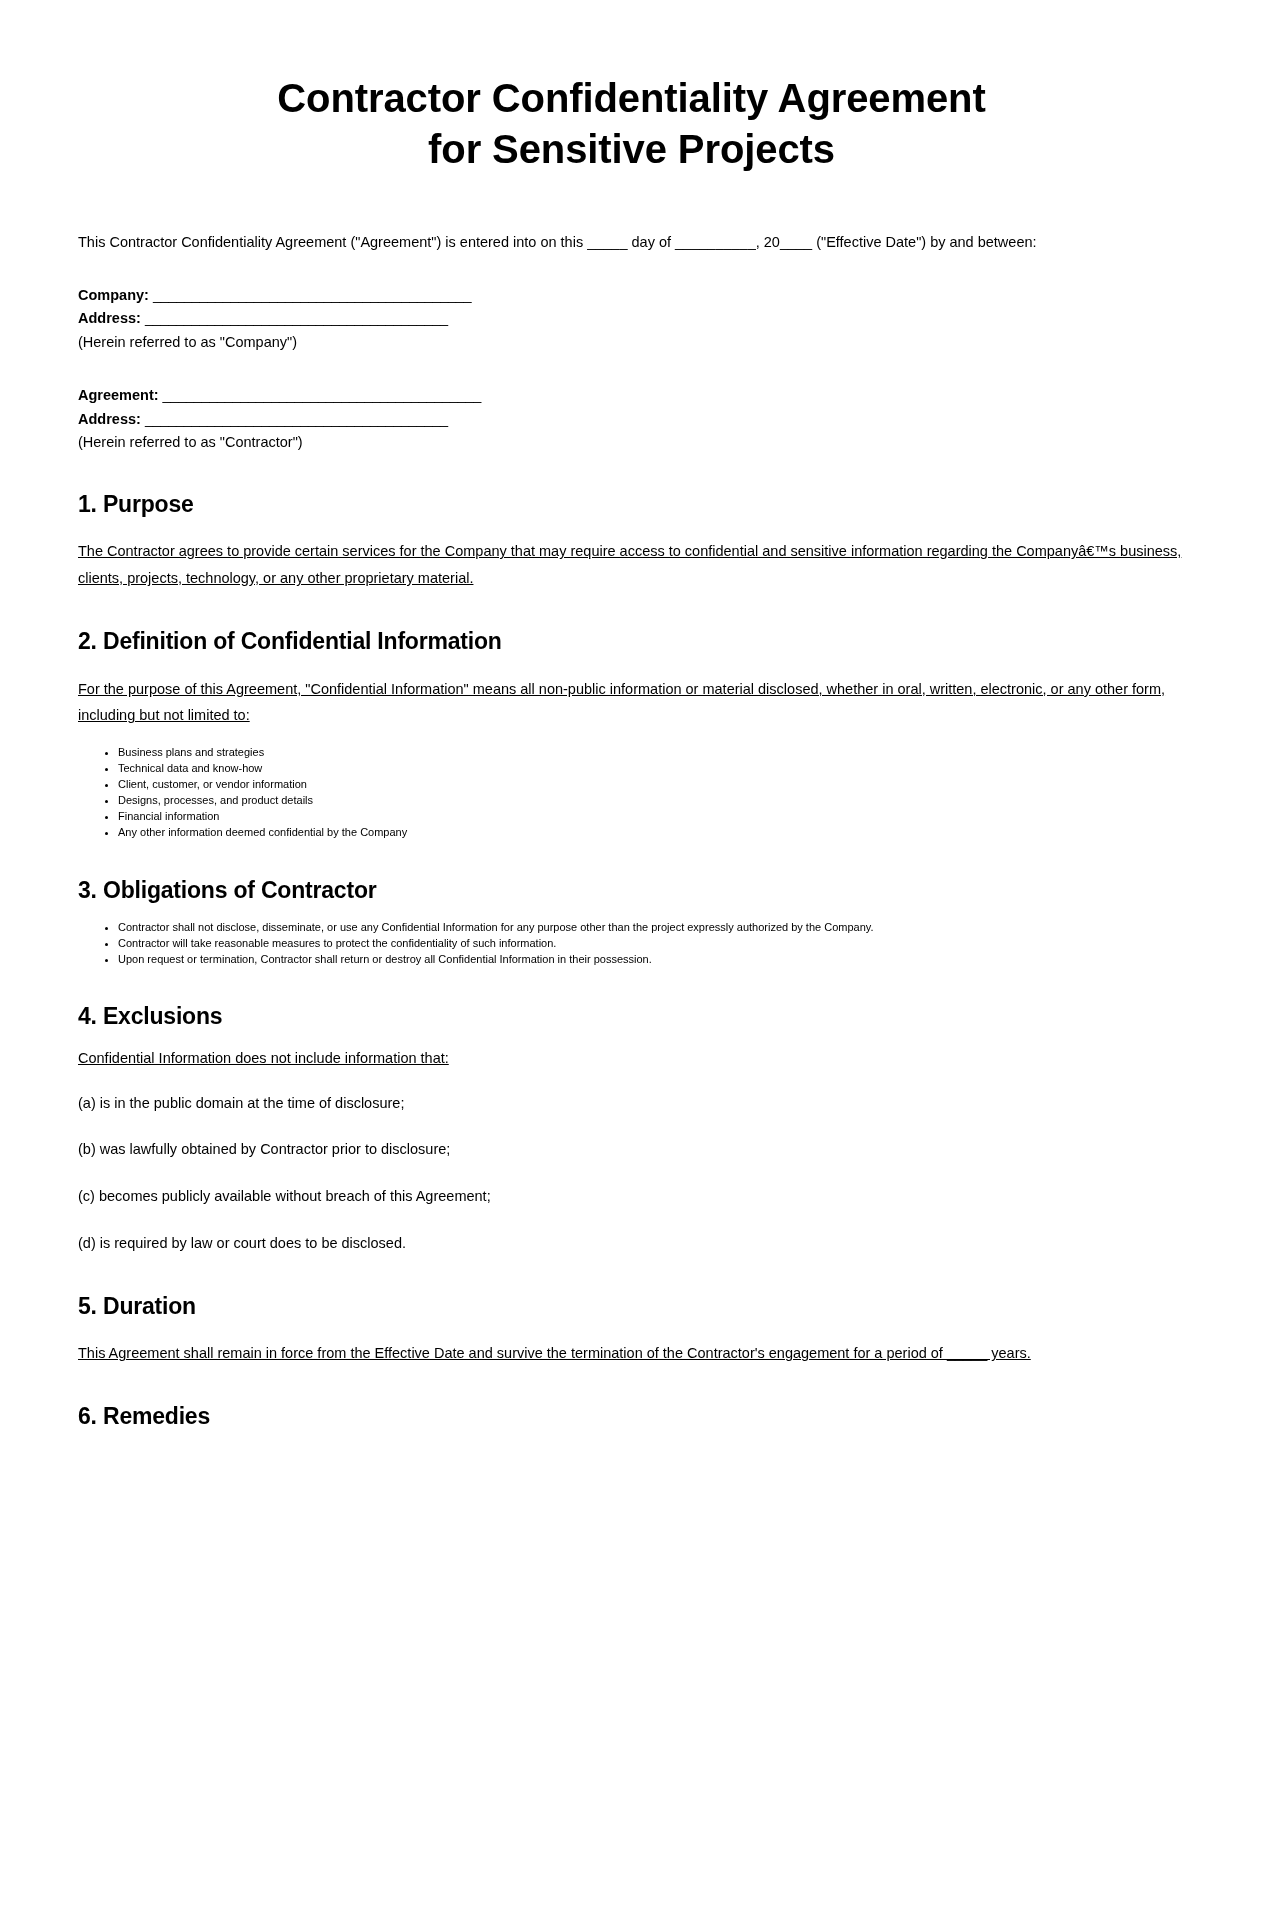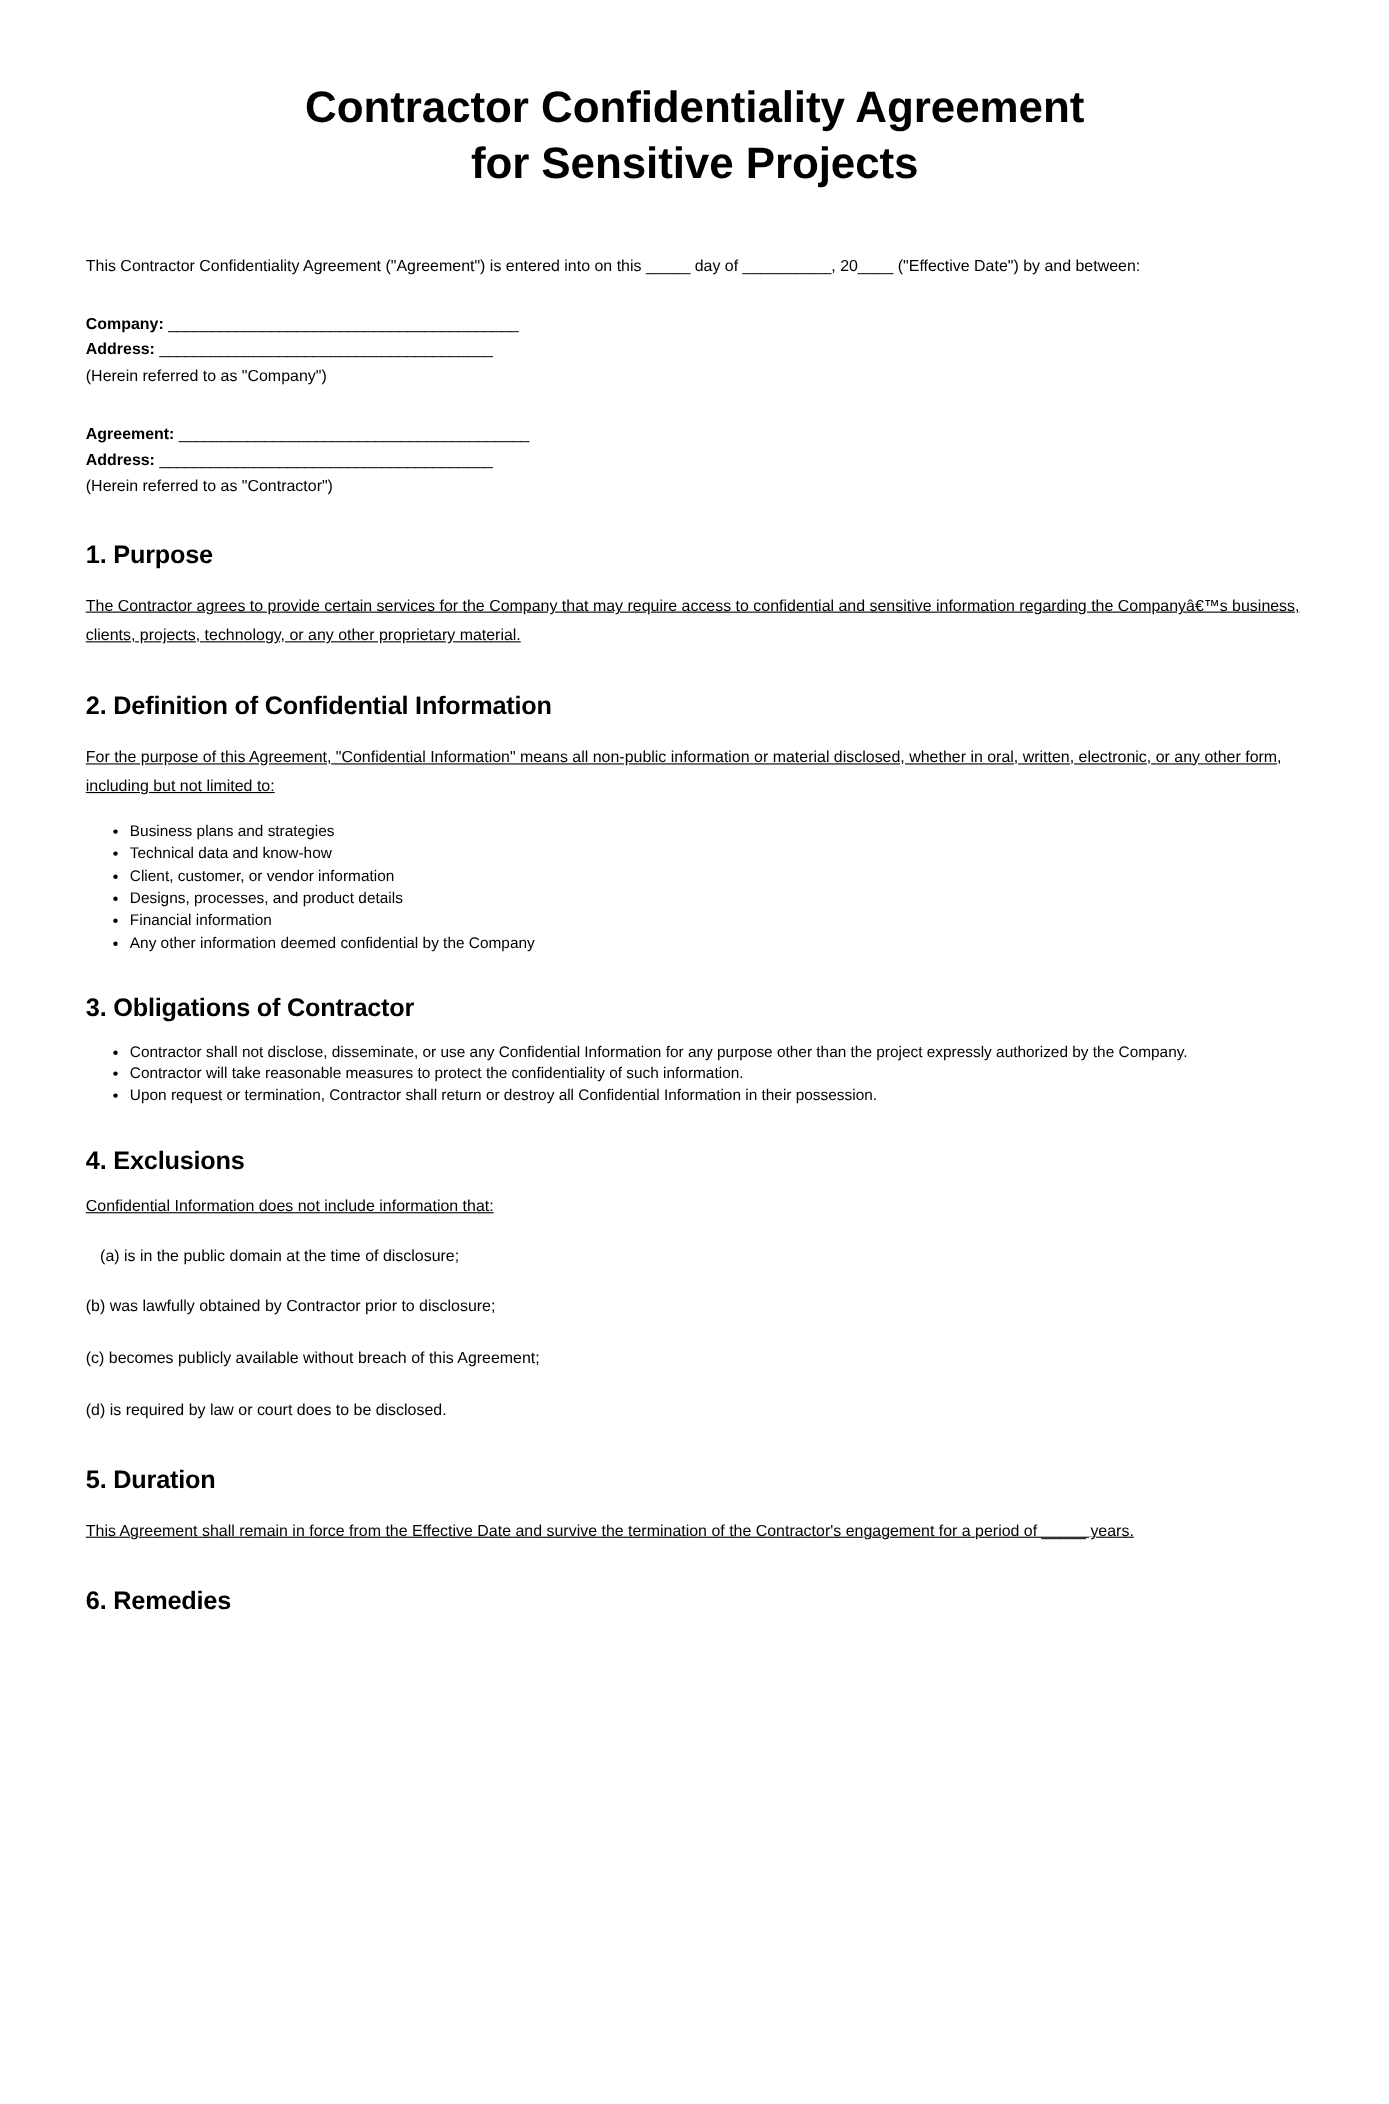--- a/index.html
+++ b/index.html
@@ -73,40 +73,39 @@
     line-height: 1.85;
     margin: 20px 0 0 0;
     text-decoration: underline;
   }
   p.body-text.tight {
     margin-top: 14px;
   }
   ul.bullets {
     margin: 16px 0 0 0;
     padding-left: 40px;
-    font-size: 14px;
+    font-size: 11px;
     line-height: 1.45;
     list-style-type: disc;
   }
   ul.bullets li {
     margin: 0;
     padding: 0;
   }
   ul.bullets.obligations {
     margin-top: 16px;
     line-height: 1.42;
   }
   .lettered-item {
     font-size: 14.5px;
     line-height: 1.85;
     margin-top: 20px;
   }
   .lettered-first {
     margin-top: 18px;
-    margin-left: 13px;
   }
   .spacer-tail {
     height: 790px;
   }
 </style>
 </head>
 <body>
 
 <div class="page">
 

